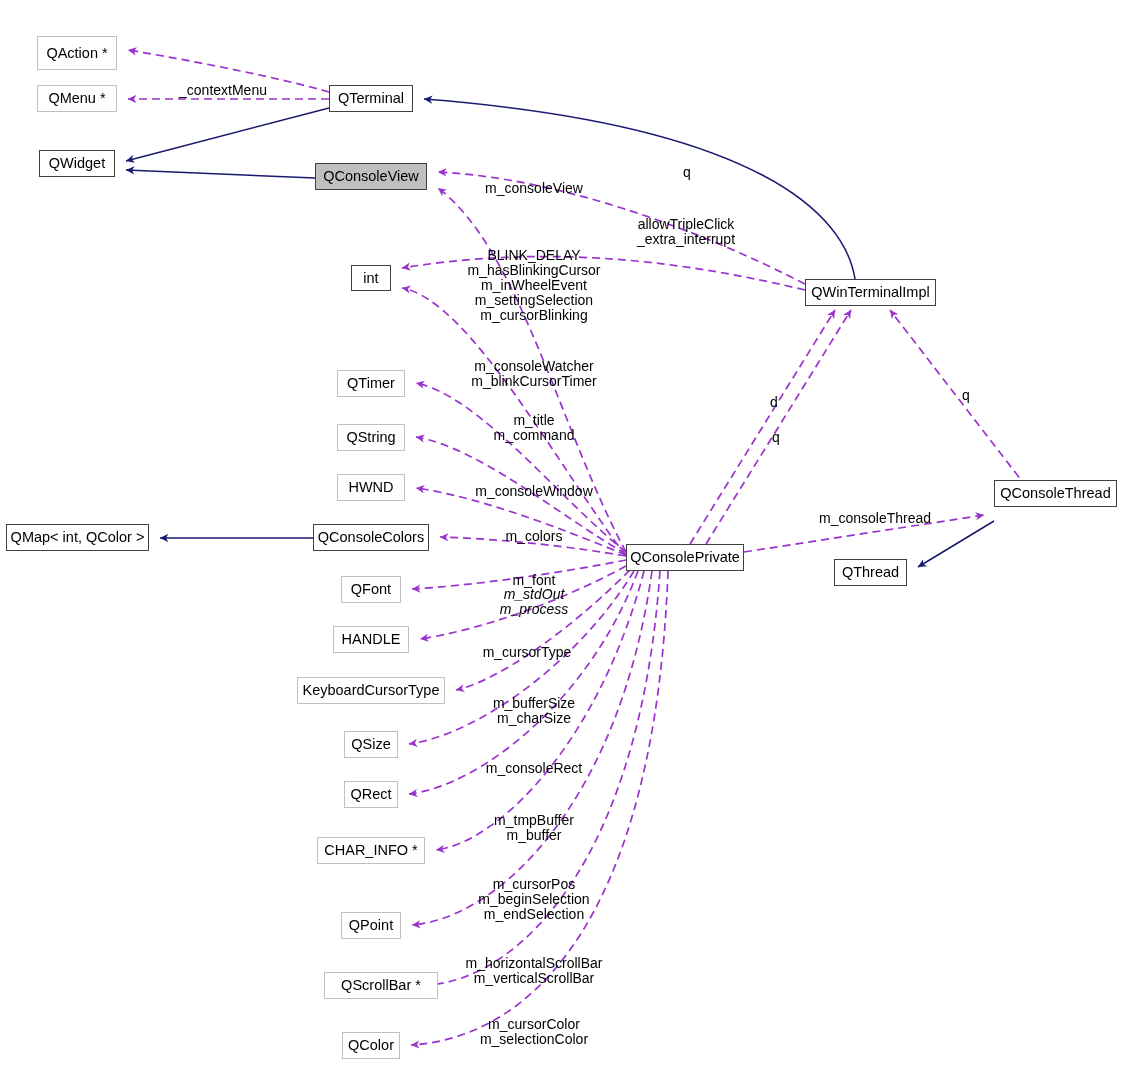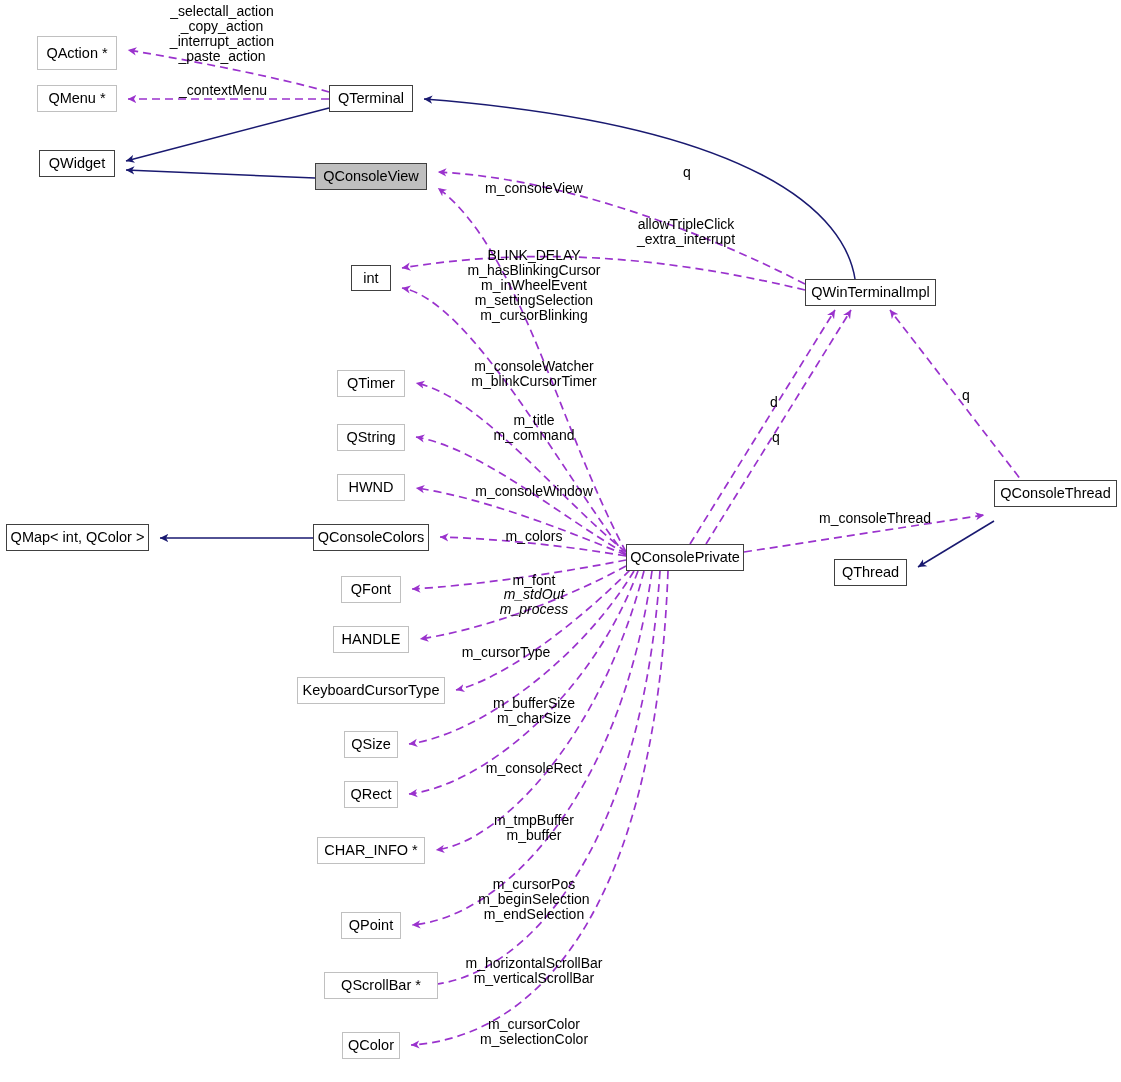--- a/index.html
+++ b/index.html
@@ -152,44 +152,40 @@
   <div class="node-box" style="left:344px;top:781px;width:54px;height:27px;">QRect</div>
   <div class="node-box" style="left:317px;top:837px;width:108px;height:27px;">CHAR_INFO *</div>
   <div class="node-box" style="left:341px;top:912px;width:60px;height:27px;">QPoint</div>
   <div class="node-box" style="left:324px;top:972px;width:114px;height:27px;">QScrollBar *</div>
   <div class="node-box" style="left:342px;top:1032px;width:58px;height:27px;">QColor</div>
   <div class="node-box strong" style="left:626px;top:544px;width:118px;height:27px;">QConsolePrivate</div>
   <div class="node-box strong" style="left:805px;top:279px;width:131px;height:27px;">QWinTerminalImpl</div>
   <div class="node-box strong" style="left:994px;top:480px;width:123px;height:27px;">QConsoleThread</div>
   <div class="node-box strong" style="left:834px;top:559px;width:73px;height:27px;">QThread</div>
 
-  <div class="edge-label" style="left:222px;top:4px;">_selectall_action
-_copy_action
-_interrupt_action
-_paste_action</div>
   <div class="edge-label" style="left:223px;top:83px;">_contextMenu</div>
   <div class="edge-label" style="left:687px;top:165px;">q</div>
   <div class="edge-label" style="left:534px;top:181px;">m_consoleView</div>
   <div class="edge-label" style="left:686px;top:217px;">allowTripleClick
 _extra_interrupt</div>
   <div class="edge-label" style="left:534px;top:248px;">BLINK_DELAY
 m_hasBlinkingCursor
 m_inWheelEvent
 m_settingSelection
 m_cursorBlinking</div>
   <div class="edge-label" style="left:534px;top:359px;">m_consoleWatcher
 m_blinkCursorTimer</div>
   <div class="edge-label" style="left:534px;top:413px;">m_title
 m_command</div>
   <div class="edge-label" style="left:534px;top:484px;">m_consoleWindow</div>
   <div class="edge-label" style="left:534px;top:529px;">m_colors</div>
   <div class="edge-label" style="left:534px;top:573px;">m_font</div>
   <div class="edge-label" style="left:534px;top:587px;font-style:italic;">m_stdOut
 m_process</div>
-  <div class="edge-label" style="left:506px;top:645px;">m_cursorType</div>
+  <div class="edge-label" style="left:527px;top:645px;">m_cursorType</div>
   <div class="edge-label" style="left:534px;top:696px;">m_bufferSize
 m_charSize</div>
   <div class="edge-label" style="left:534px;top:761px;">m_consoleRect</div>
   <div class="edge-label" style="left:534px;top:813px;">m_tmpBuffer
 m_buffer</div>
   <div class="edge-label" style="left:534px;top:877px;">m_cursorPos
 m_beginSelection
 m_endSelection</div>
   <div class="edge-label" style="left:534px;top:956px;">m_horizontalScrollBar
 m_verticalScrollBar</div>

